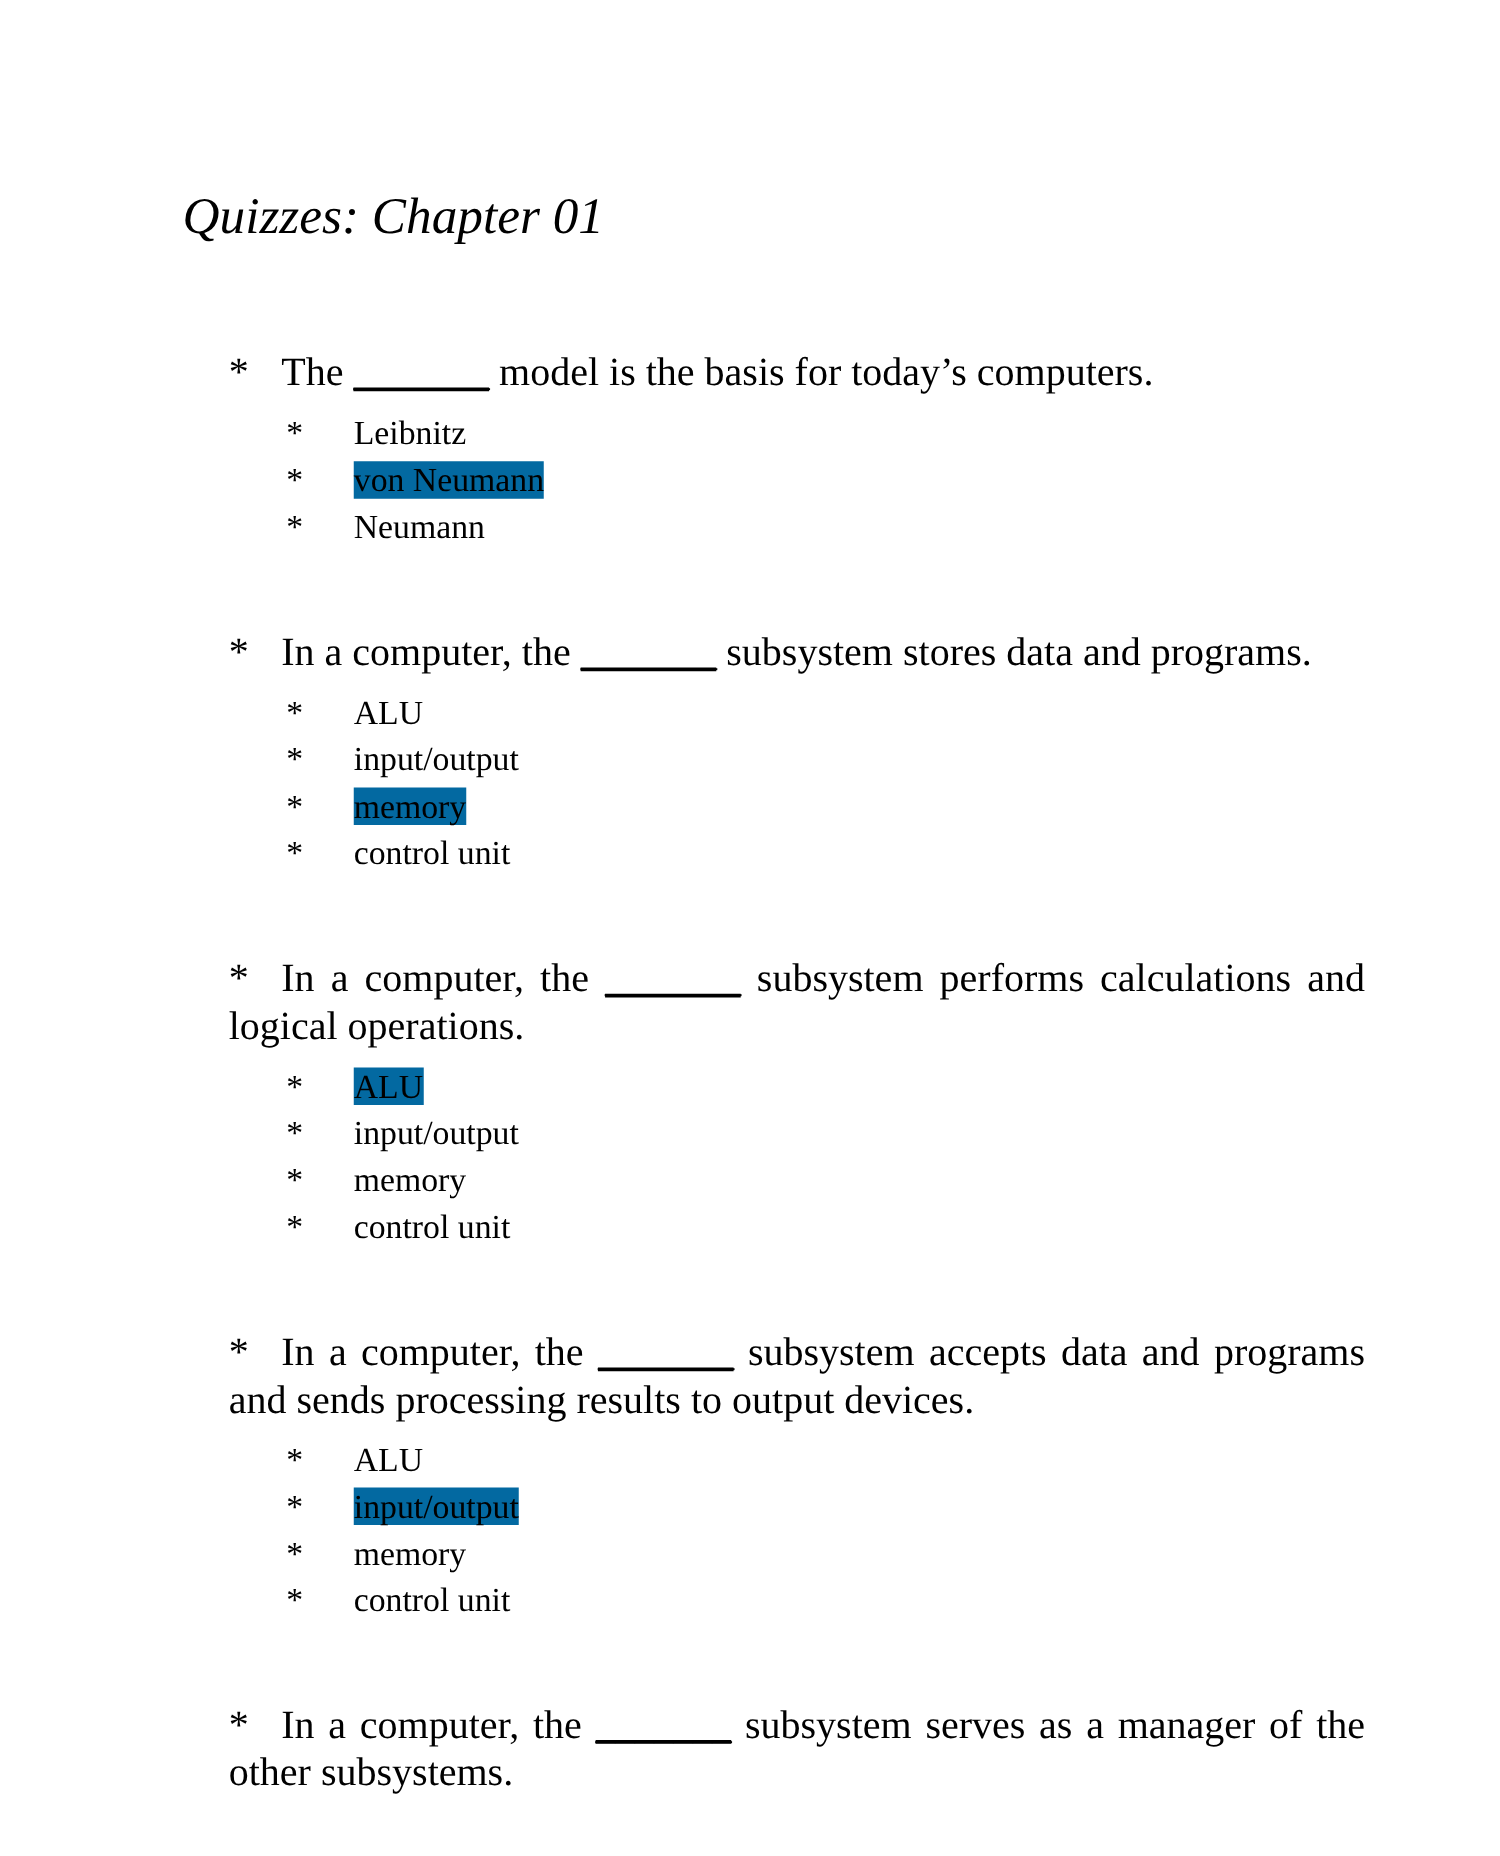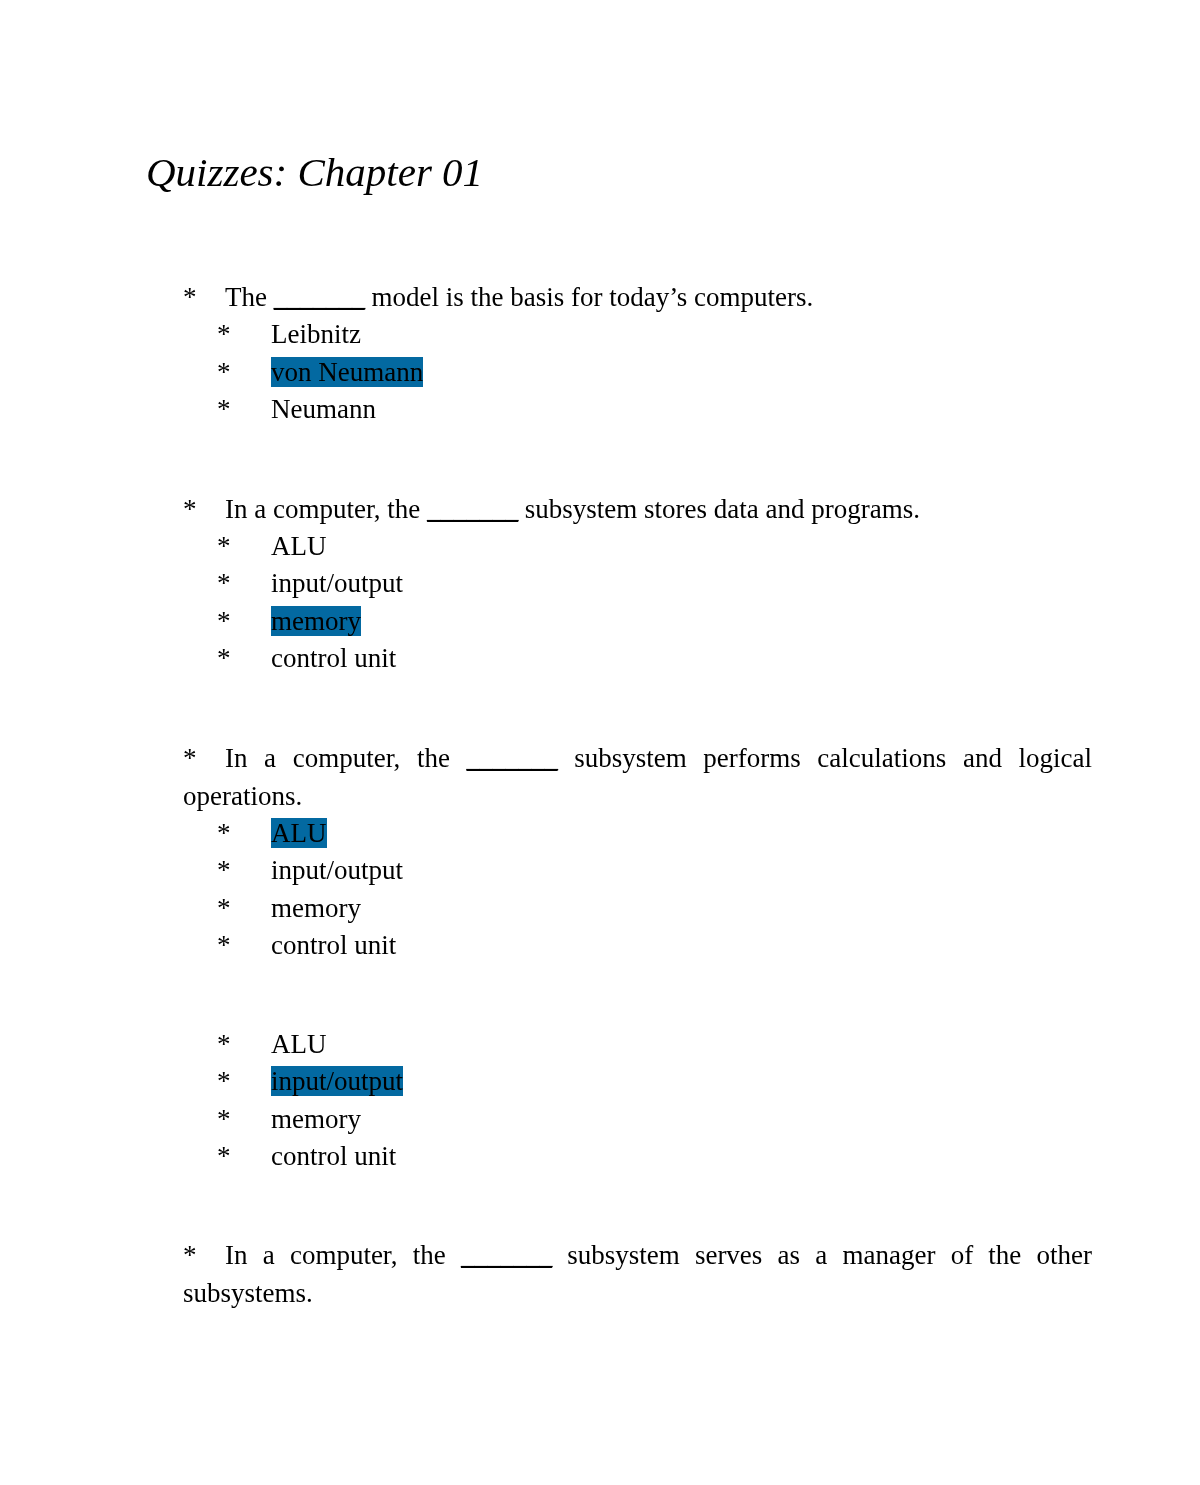--- a/index.html
+++ b/index.html
@@ -48,42 +48,42 @@
   }
 
   .qblock {
     margin: 0;
   }
   .qblock.gap-large { margin-top: 61px; }
   .qblock.gap-small { margin-top: 60px; }
 
   
   .question {
-    font-size: 27px;
+    font-size: 32px;
     line-height: 38px;
     margin: 0;
     text-align: justify;
     text-justify: inter-word;
   }
   .question.nojustify {
     text-align: left;
   }
   .q-marker {
     display: inline-block;
     width: 42px;
   }
   .blank {
     text-decoration: underline;
     text-decoration-skip-ink: none;
     letter-spacing: -0.5px;
   }
 
   
   .options {
-    margin: 0;
+    margin: 12px;
     padding: 0;
     list-style: none;
   }
   .option {
     font-size: 27px;
     line-height: 37.5px;
     margin: 0;
     padding: 0;
     white-space: nowrap;
   }
@@ -138,20 +138,23 @@
       </p>
       <ul class="options">
         <li class="option"><span class="opt-marker">*</span><span class="opt-text hl">ALU</span></li>
         <li class="option"><span class="opt-marker">*</span><span class="opt-text">input/output</span></li>
         <li class="option"><span class="opt-marker">*</span><span class="opt-text">memory</span></li>
         <li class="option"><span class="opt-marker">*</span><span class="opt-text">control unit</span></li>
       </ul>
     </div>
 
     <div class="qblock gap-large">
+      <p class="question">
+        <span class="q-marker">*</span><span>In a computer, the </span><span class="blank">_______</span><span> subsystem accepts data and programs and sends processing results to output devices.</span>
+      </p>
       <ul class="options">
         <li class="option"><span class="opt-marker">*</span><span class="opt-text">ALU</span></li>
         <li class="option"><span class="opt-marker">*</span><span class="opt-text hl">input/output</span></li>
         <li class="option"><span class="opt-marker">*</span><span class="opt-text">memory</span></li>
         <li class="option"><span class="opt-marker">*</span><span class="opt-text">control unit</span></li>
       </ul>
     </div>
 
     <div class="qblock gap-small">
       <p class="question">

